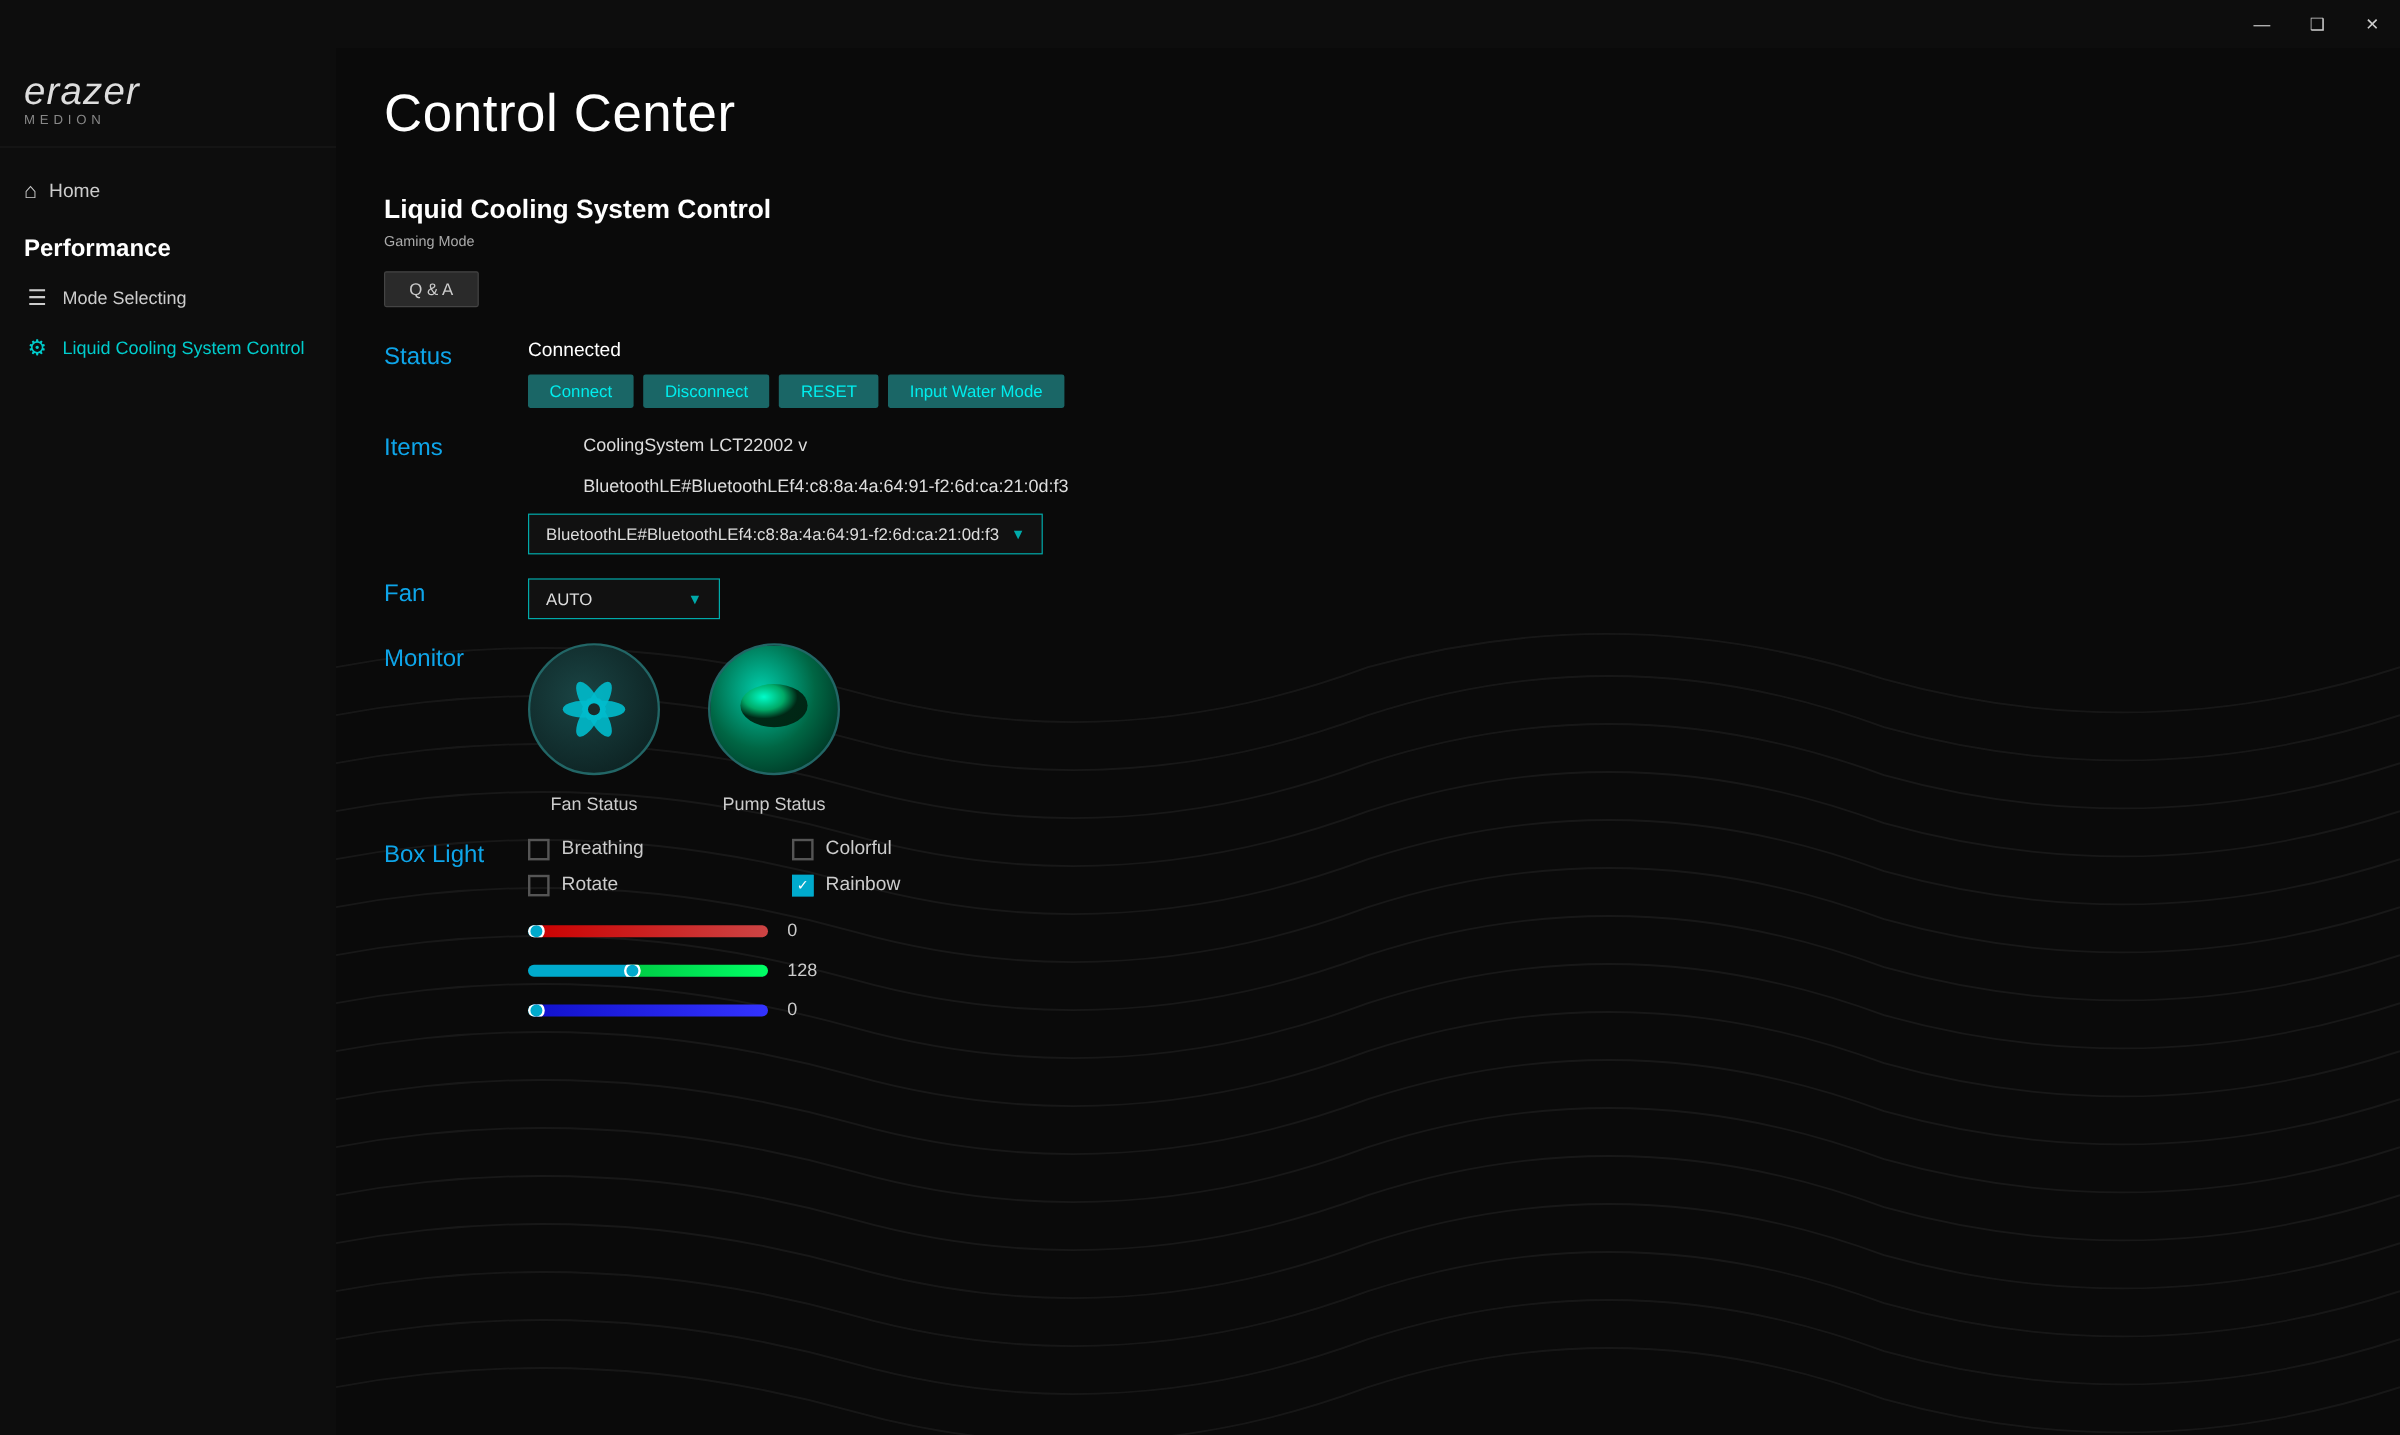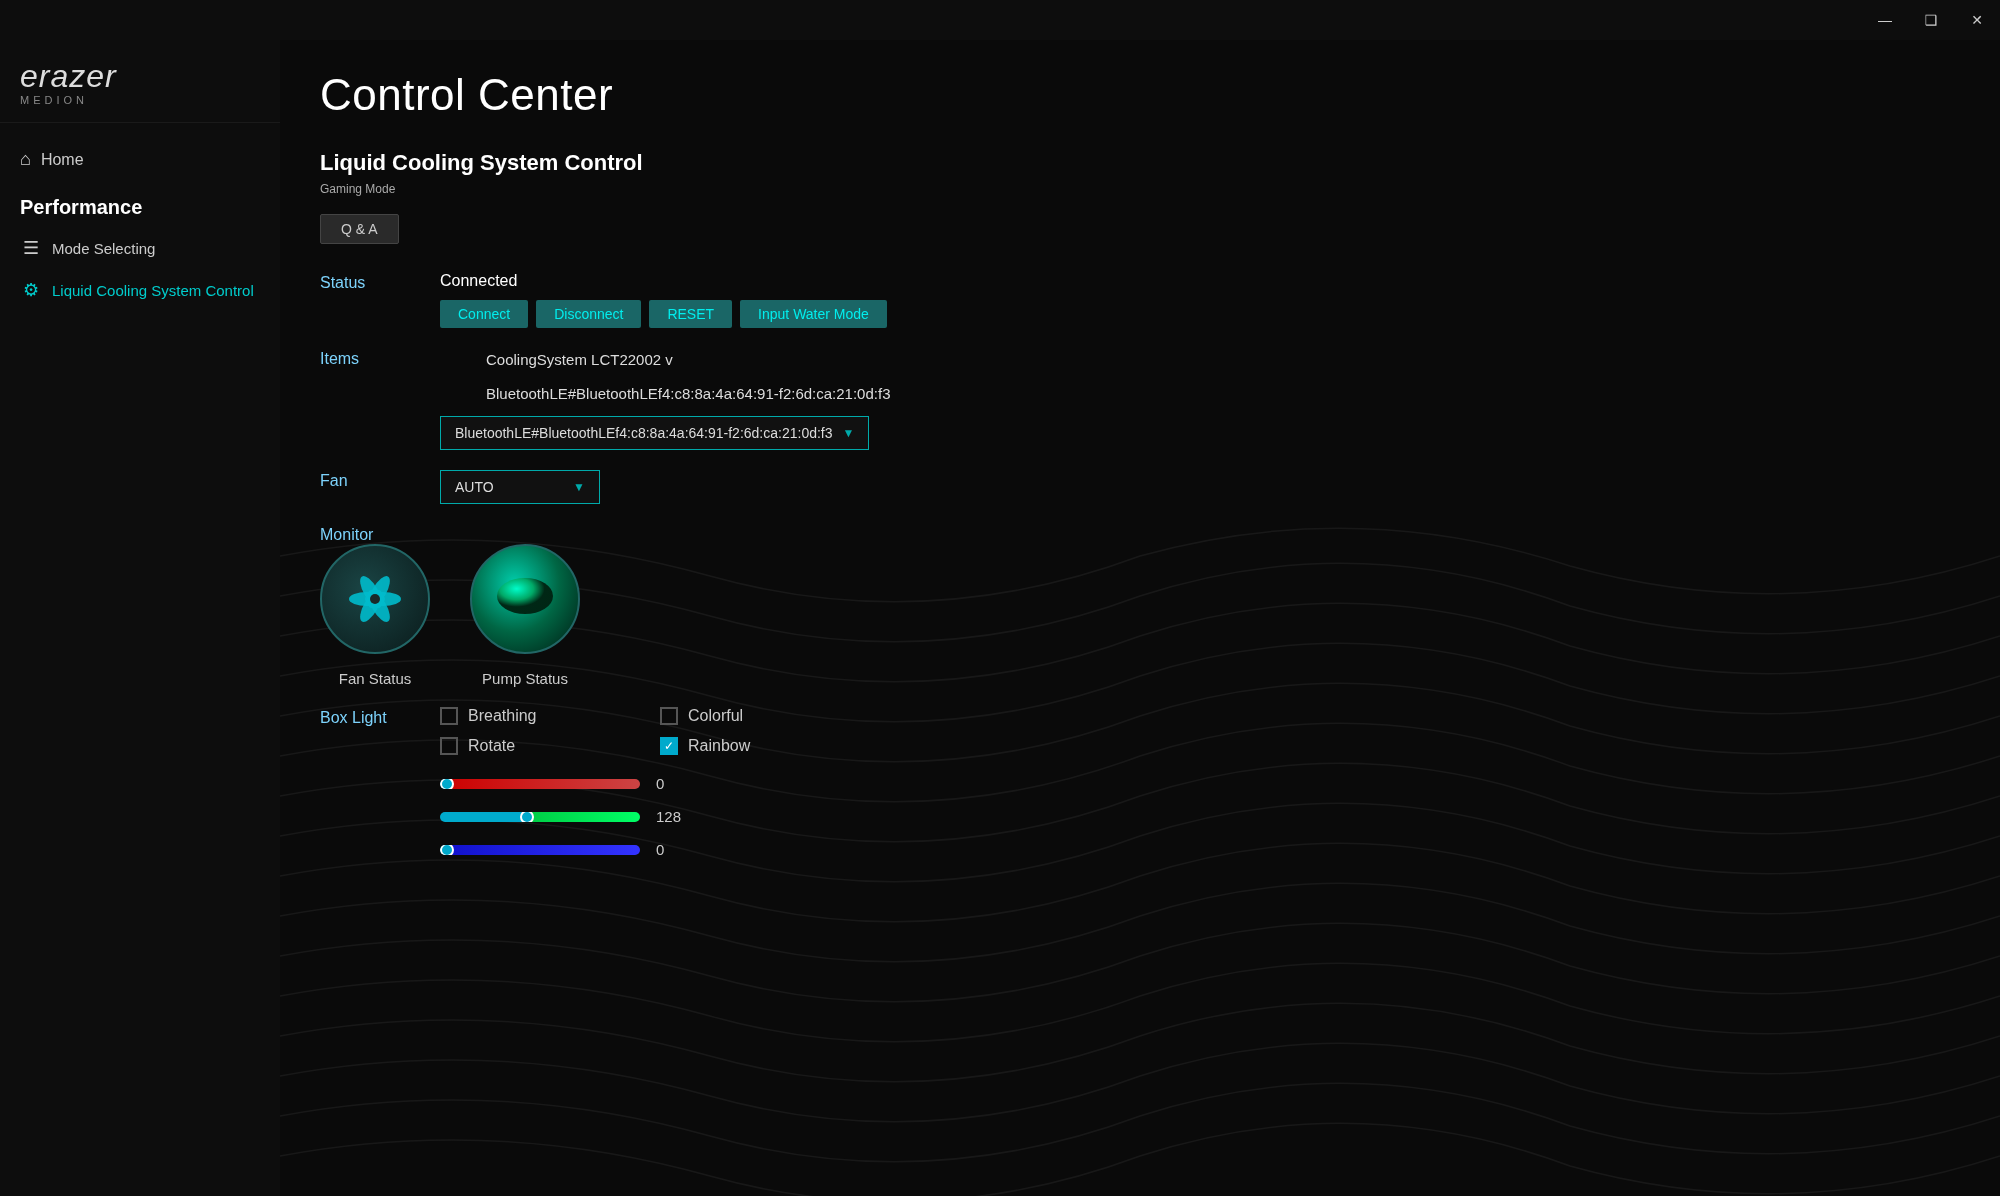--- a/index.html
+++ b/index.html
@@ -122,21 +122,21 @@
       right: 0;
       bottom: 0;
       padding: 30px 40px;
       overflow-y: auto;
     }
 
     .page-title {
       font-size: 44px;
       font-weight: 300;
       color: #ffffff;
-      margin-bottom: 12px;
+      margin-bottom: 24px;
       letter-spacing: 0.5px;
     }
 
     .section-title {
       font-size: 22px;
       font-weight: 600;
       color: #ffffff;
       margin-bottom: 6px;
     }
 
@@ -159,22 +159,22 @@
     }
 
     
     .info-row {
       display: flex;
       align-items: flex-start;
       margin-bottom: 20px;
       gap: 0;
     }
     .row-label {
-      color: #7dd3fc;
-      font-size: 16px;
+      color: #0ea5e9;
+      font-size: 20px;
       min-width: 120px;
       padding-top: 2px;
       flex-shrink: 0;
     }
     .row-content {
       flex: 1;
     }
 
     .status-text {
       font-size: 16px;
@@ -471,21 +471,21 @@
     <div class="row-label">Fan</div>
     <div class="row-content">
       <div class="fan-dropdown">
         <span>AUTO</span>
         <span class="dropdown-arrow">▼</span>
       </div>
     </div>
   </div>
 
   
-  <div class="info-row" style="margin-top:16px;flex-direction:column;">
+  <div class="info-row" style="margin-top:16px;">
     <div class="row-label">Monitor</div>
     <div class="row-content">
       <div class="monitor-area">
 
         <div class="monitor-item">
           <div class="monitor-circle fan-circle">
             <svg class="fan-svg" viewBox="0 0 80 80" xmlns="http://www.w3.org/2000/svg">
 
               <g transform="translate(40,40)">
                 <ellipse rx="18" ry="7" fill="#00bbcc" opacity="0.9" transform="rotate(0) translate(8,0)"></ellipse>

